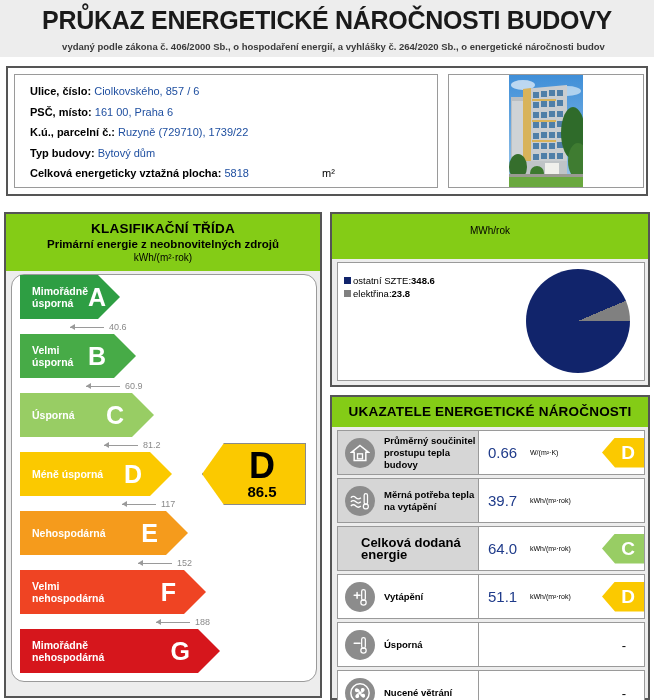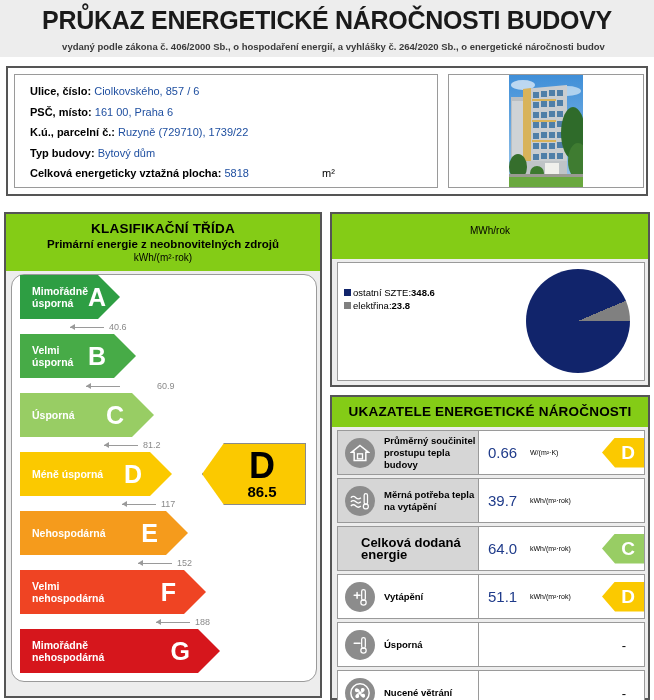--- a/index.html
+++ b/index.html
@@ -152,21 +152,21 @@
     line-height: 16px; padding-left: 16px;
   }
 
   
   #pie-panel { left: 330px; top: 212px; width: 320px; height: 175px; }
   #pie-head { padding-top: 9px; height: 45px; }
   #pie-body {
     position: absolute; left: 5px; top: 48px;
     width: 308px; height: 119px;
   }
-  .legend { position: absolute; left: 6px; top: 24px; }
+  .legend { position: absolute; left: 6px; top: 12px; }
   .legend-row {
     display: flex; align-items: center;
     font-size: 9.5px; color: #000; font-weight: bold;
     margin-bottom: 2px; white-space: nowrap;
   }
   .legend-sw { width: 7px; height: 7px; margin-right: 2px; flex: 0 0 auto; }
   .legend-row .lg-name { font-weight: normal; }
   .pie {
     position: absolute; right: 14px; top: 6px;
     width: 104px; height: 104px; border-radius: 50%;
@@ -350,21 +350,21 @@
               <span>40.6</span>
             </div>
           </div>
           <div class="bar-row">
             <div class="bar" style="top: 59px; width: 116px;">
               <div class="bar-shape" style="background: rgb(71, 171, 71);"></div>
               <div class="bar-label">Velmi
 úsporná</div>
               <div class="bar-letter">B</div>
             </div>
-            <div class="tick" style="top: 105px; left: 74px; gap: 32px;">
+            <div class="tick" style="top: 105px; left: 74px;">
               <span class="arr"></span>
               <span>60.9</span>
             </div>
           </div>
           <div class="bar-row">
             <div class="bar" style="top: 118px; width: 134px;">
               <div class="bar-shape" style="background: rgb(152, 205, 100);"></div>
               <div class="bar-label">Úsporná</div>
               <div class="bar-letter">C</div>
             </div>

